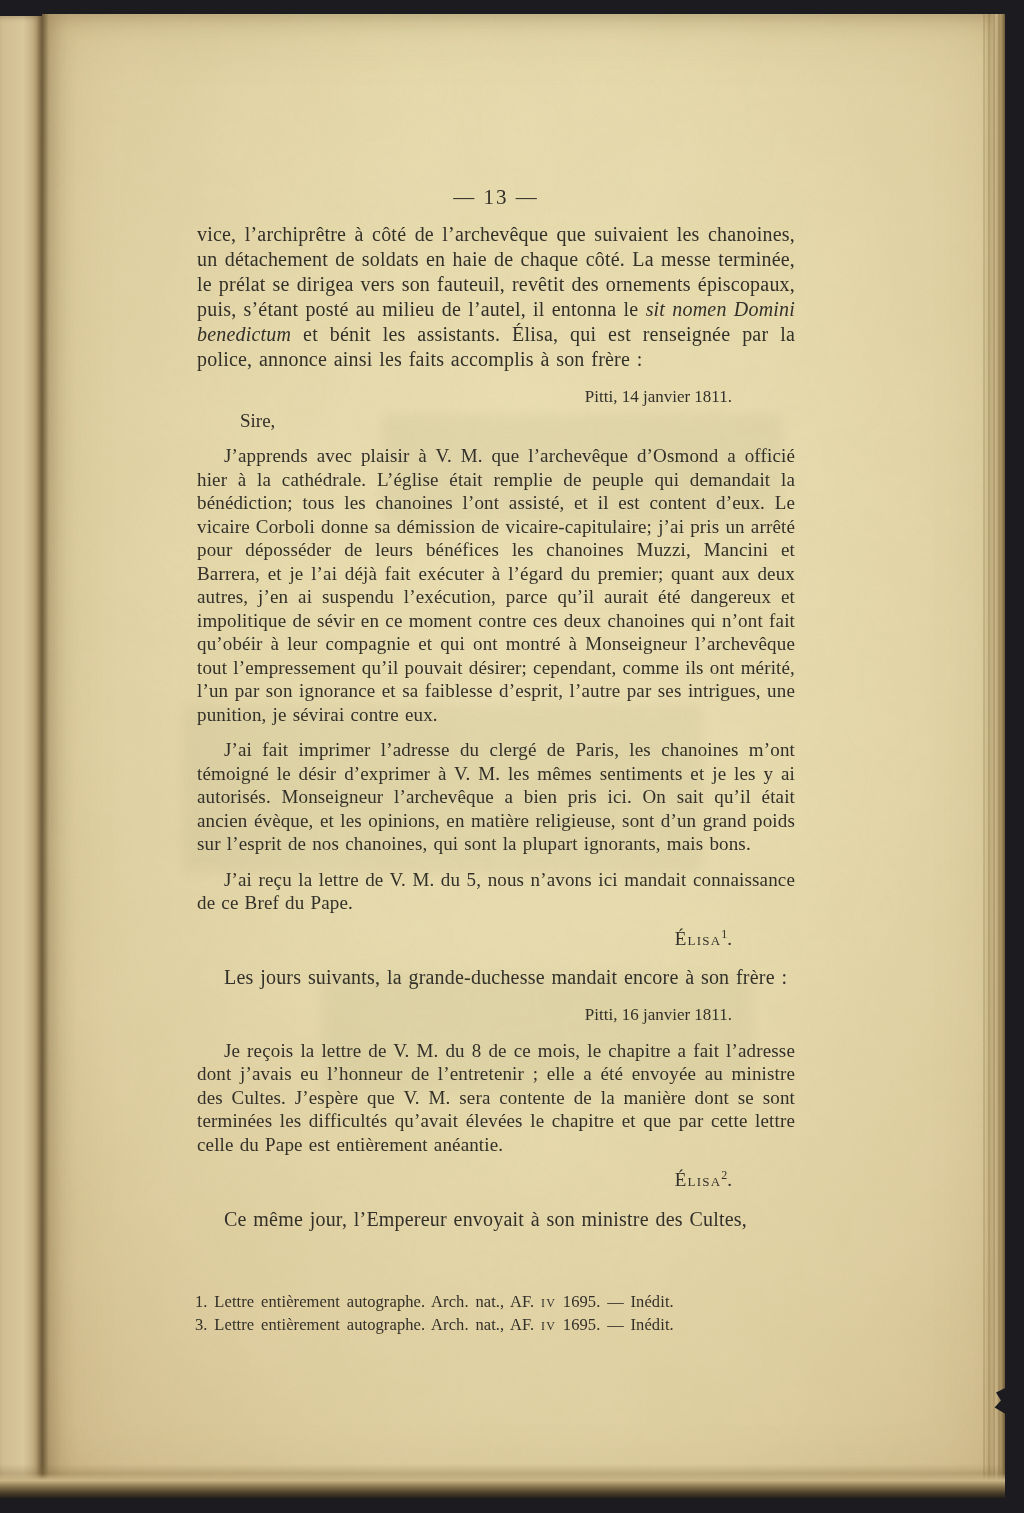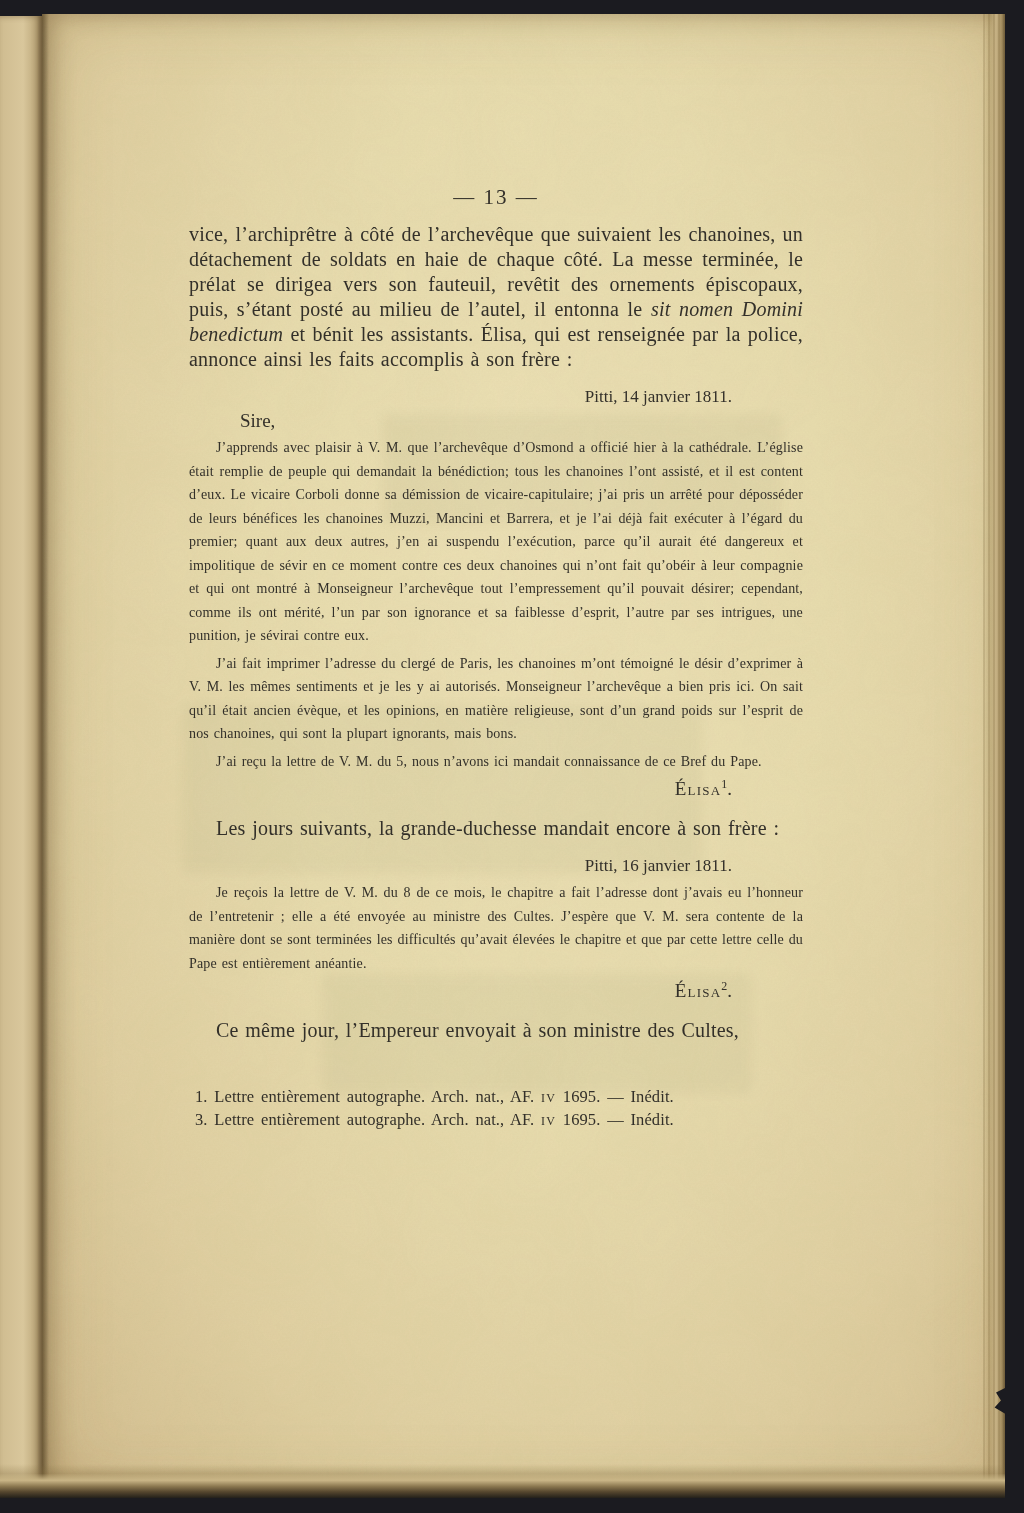--- a/index.html
+++ b/index.html
@@ -39,31 +39,31 @@
     position:absolute;left:991px;top:1386px;width:18px;height:30px;background:#1b1b20;
     clip-path:polygon(100% 0,28% 22%,55% 48%,20% 72%,100% 100%);
   }
   .bleed{ 
     position:absolute;background:#85855c;opacity:.07;filter:blur(5px);border-radius:8px;
   }
   .grain{position:absolute;inset:0;pointer-events:none;mix-blend-mode:multiply;}
 
   .content{position:absolute;left:143px;top:170px;width:622px;color:#33302a;}
   .pagenum{font-size:21px;line-height:26px;text-align:center;letter-spacing:2px;margin:0 0 12px 0;}
-  p{margin:4px;}
+  p{margin:12px;}
   .body-p{font-size:20px;line-height:25px;text-align:justify;word-spacing:1.5px;letter-spacing:.2px;}
   .noindent{text-indent:0;}
   .narrative{text-indent:27px;margin-top:15px;}
-  .letter-p{font-size:14px;line-height:23.5px;text-align:justify;text-indent:27px;word-spacing:1.2px;letter-spacing:.15px;}
+  .letter-p{font-size:19px;line-height:23.5px;text-align:justify;text-indent:27px;word-spacing:1.2px;letter-spacing:.15px;}
   .dateline{font-size:17px;line-height:23.5px;text-align:right;padding-right:75px;margin-top:13px;}
   .salutation{font-size:19px;line-height:23.5px;padding-left:55px;}
   .signature{font-size:19px;line-height:23.5px;text-align:right;padding-right:75px;margin-top:4px;}
   .sc{font-variant:small-caps;letter-spacing:1.2px;}
   sup{font-size:12px;line-height:0;}
-  .footnotes{margin-top:42px;padding-left:10px;}
+  .footnotes{margin-top:58px;padding-left:10px;}
   .footnote{font-size:16.5px;line-height:23px;word-spacing:2.5px;letter-spacing:.1px;}
 </style>
 </head>
 <body>
 
 <div class="scan">
   <div class="facing-page"></div>
 
   <div class="page">
     <div class="bleed" style="left:340px;top:400px;width:400px;height:110px;"></div>

